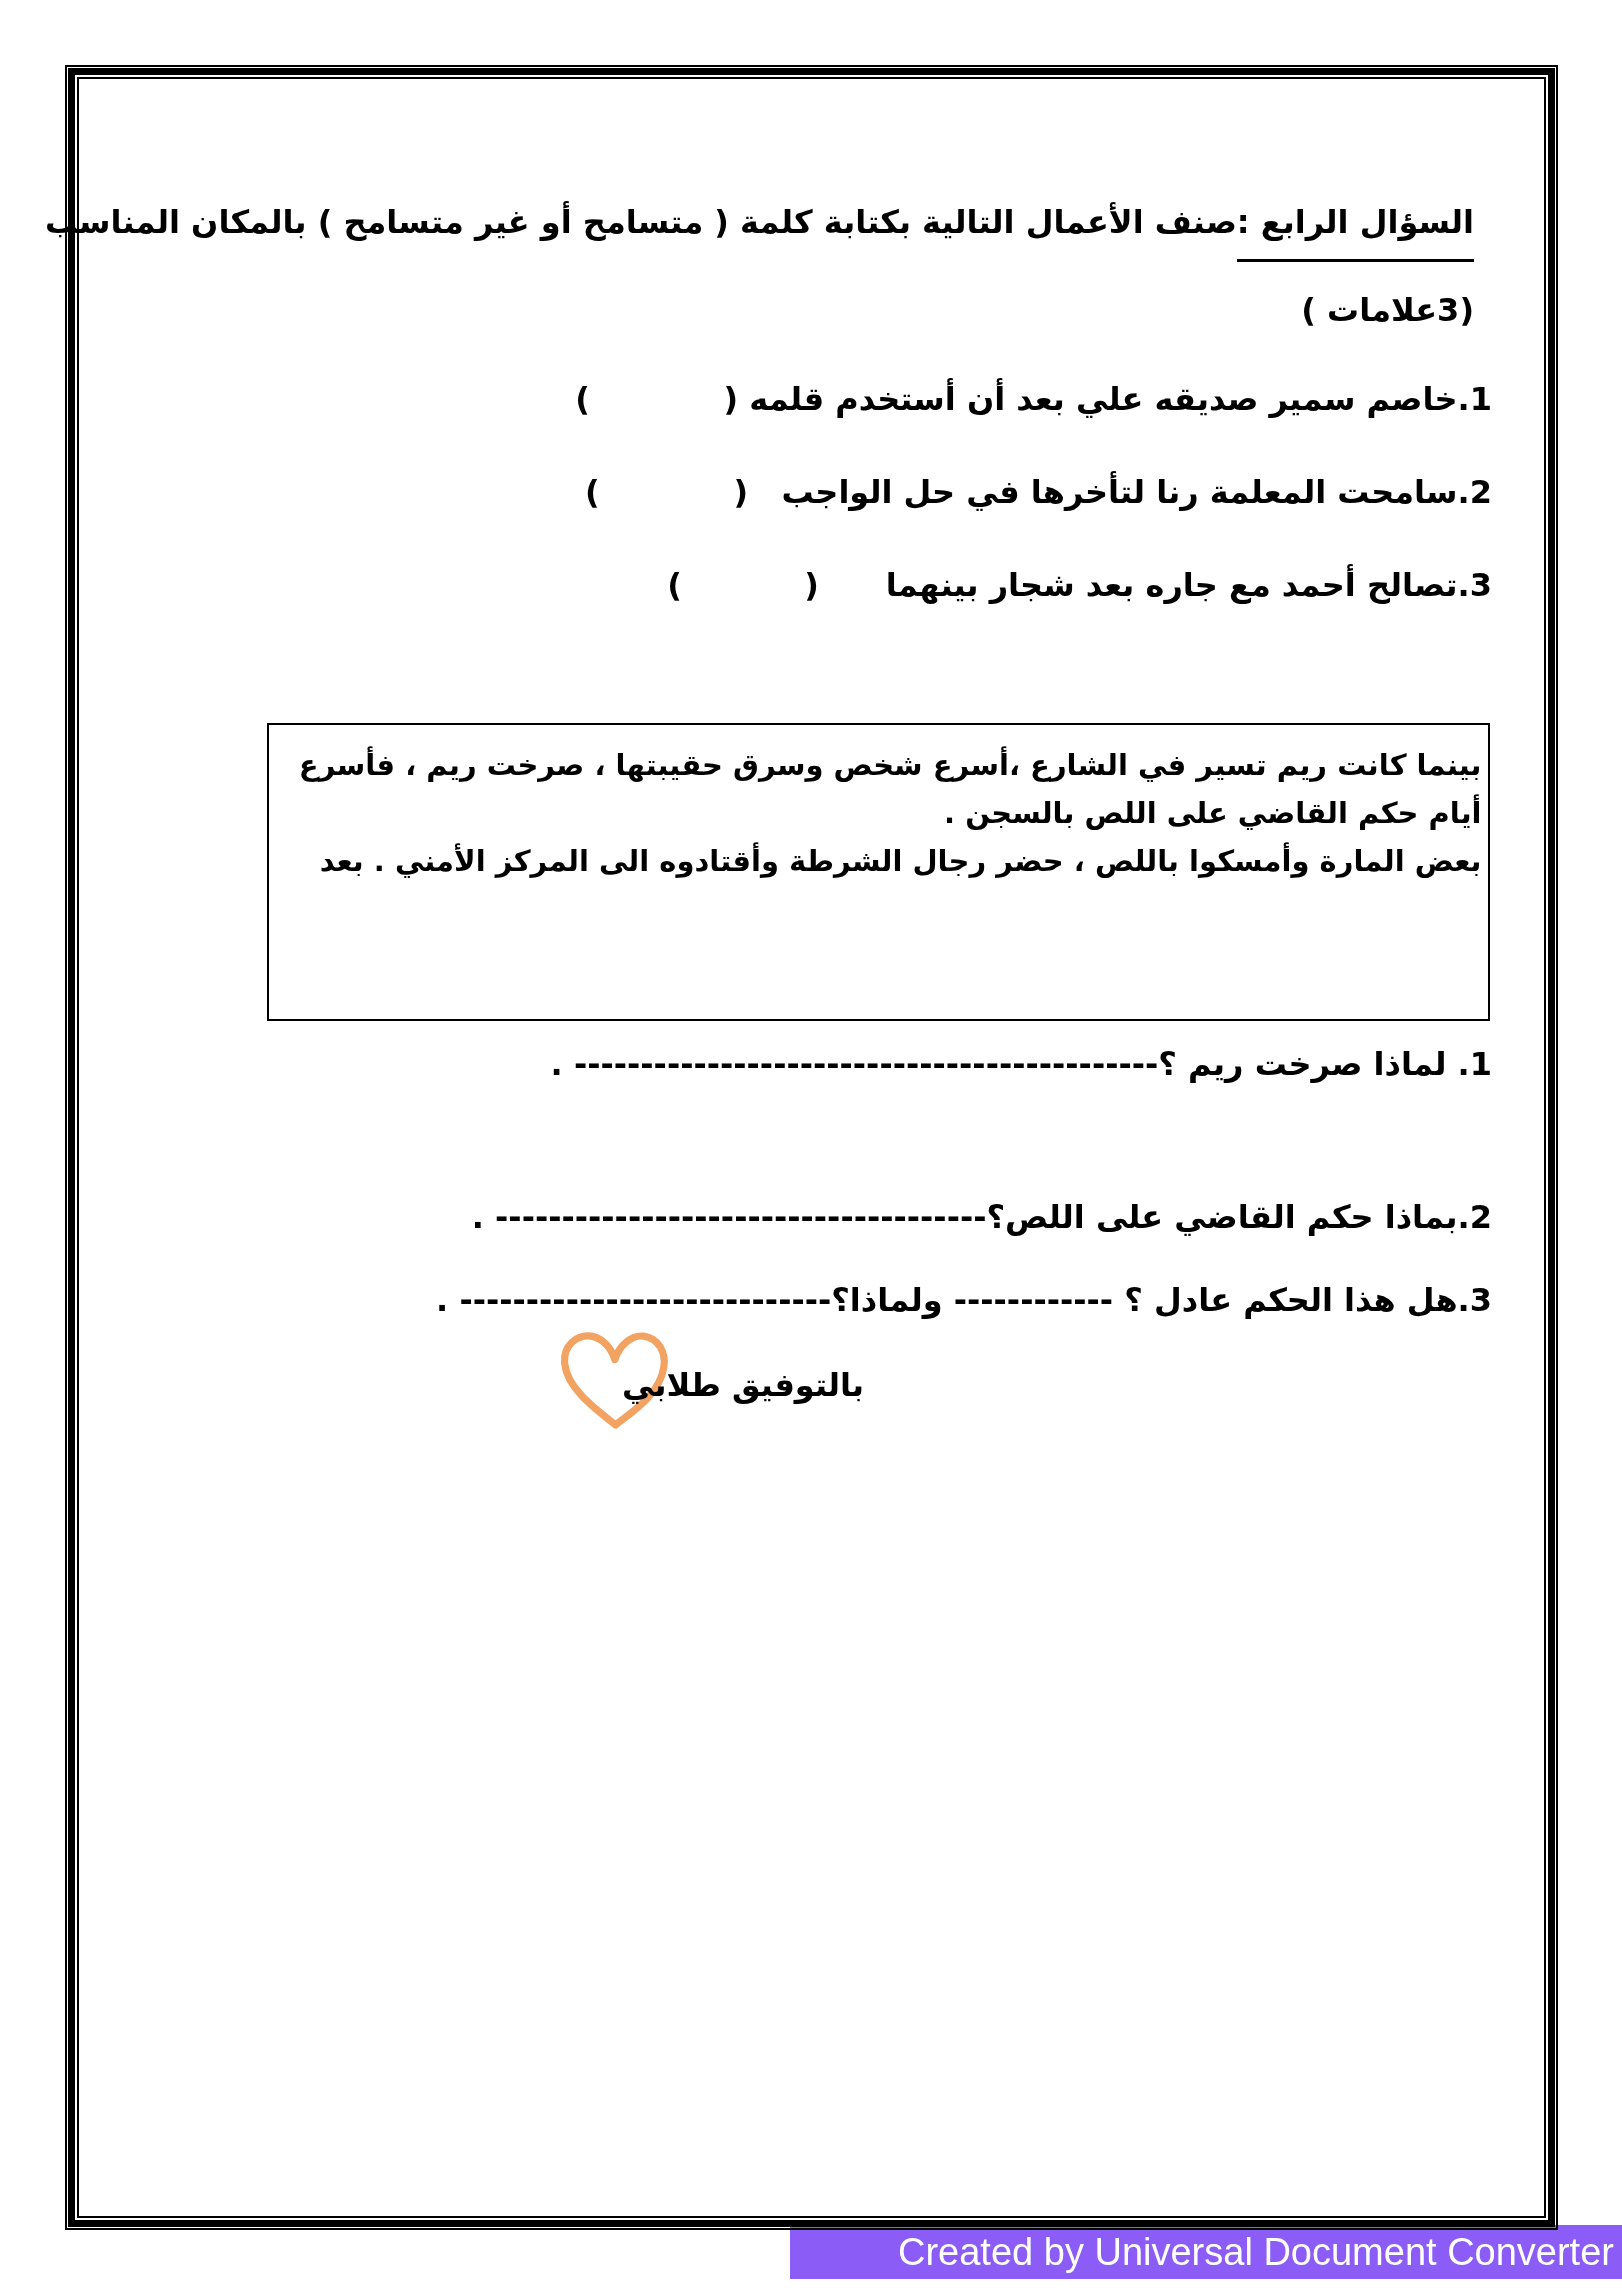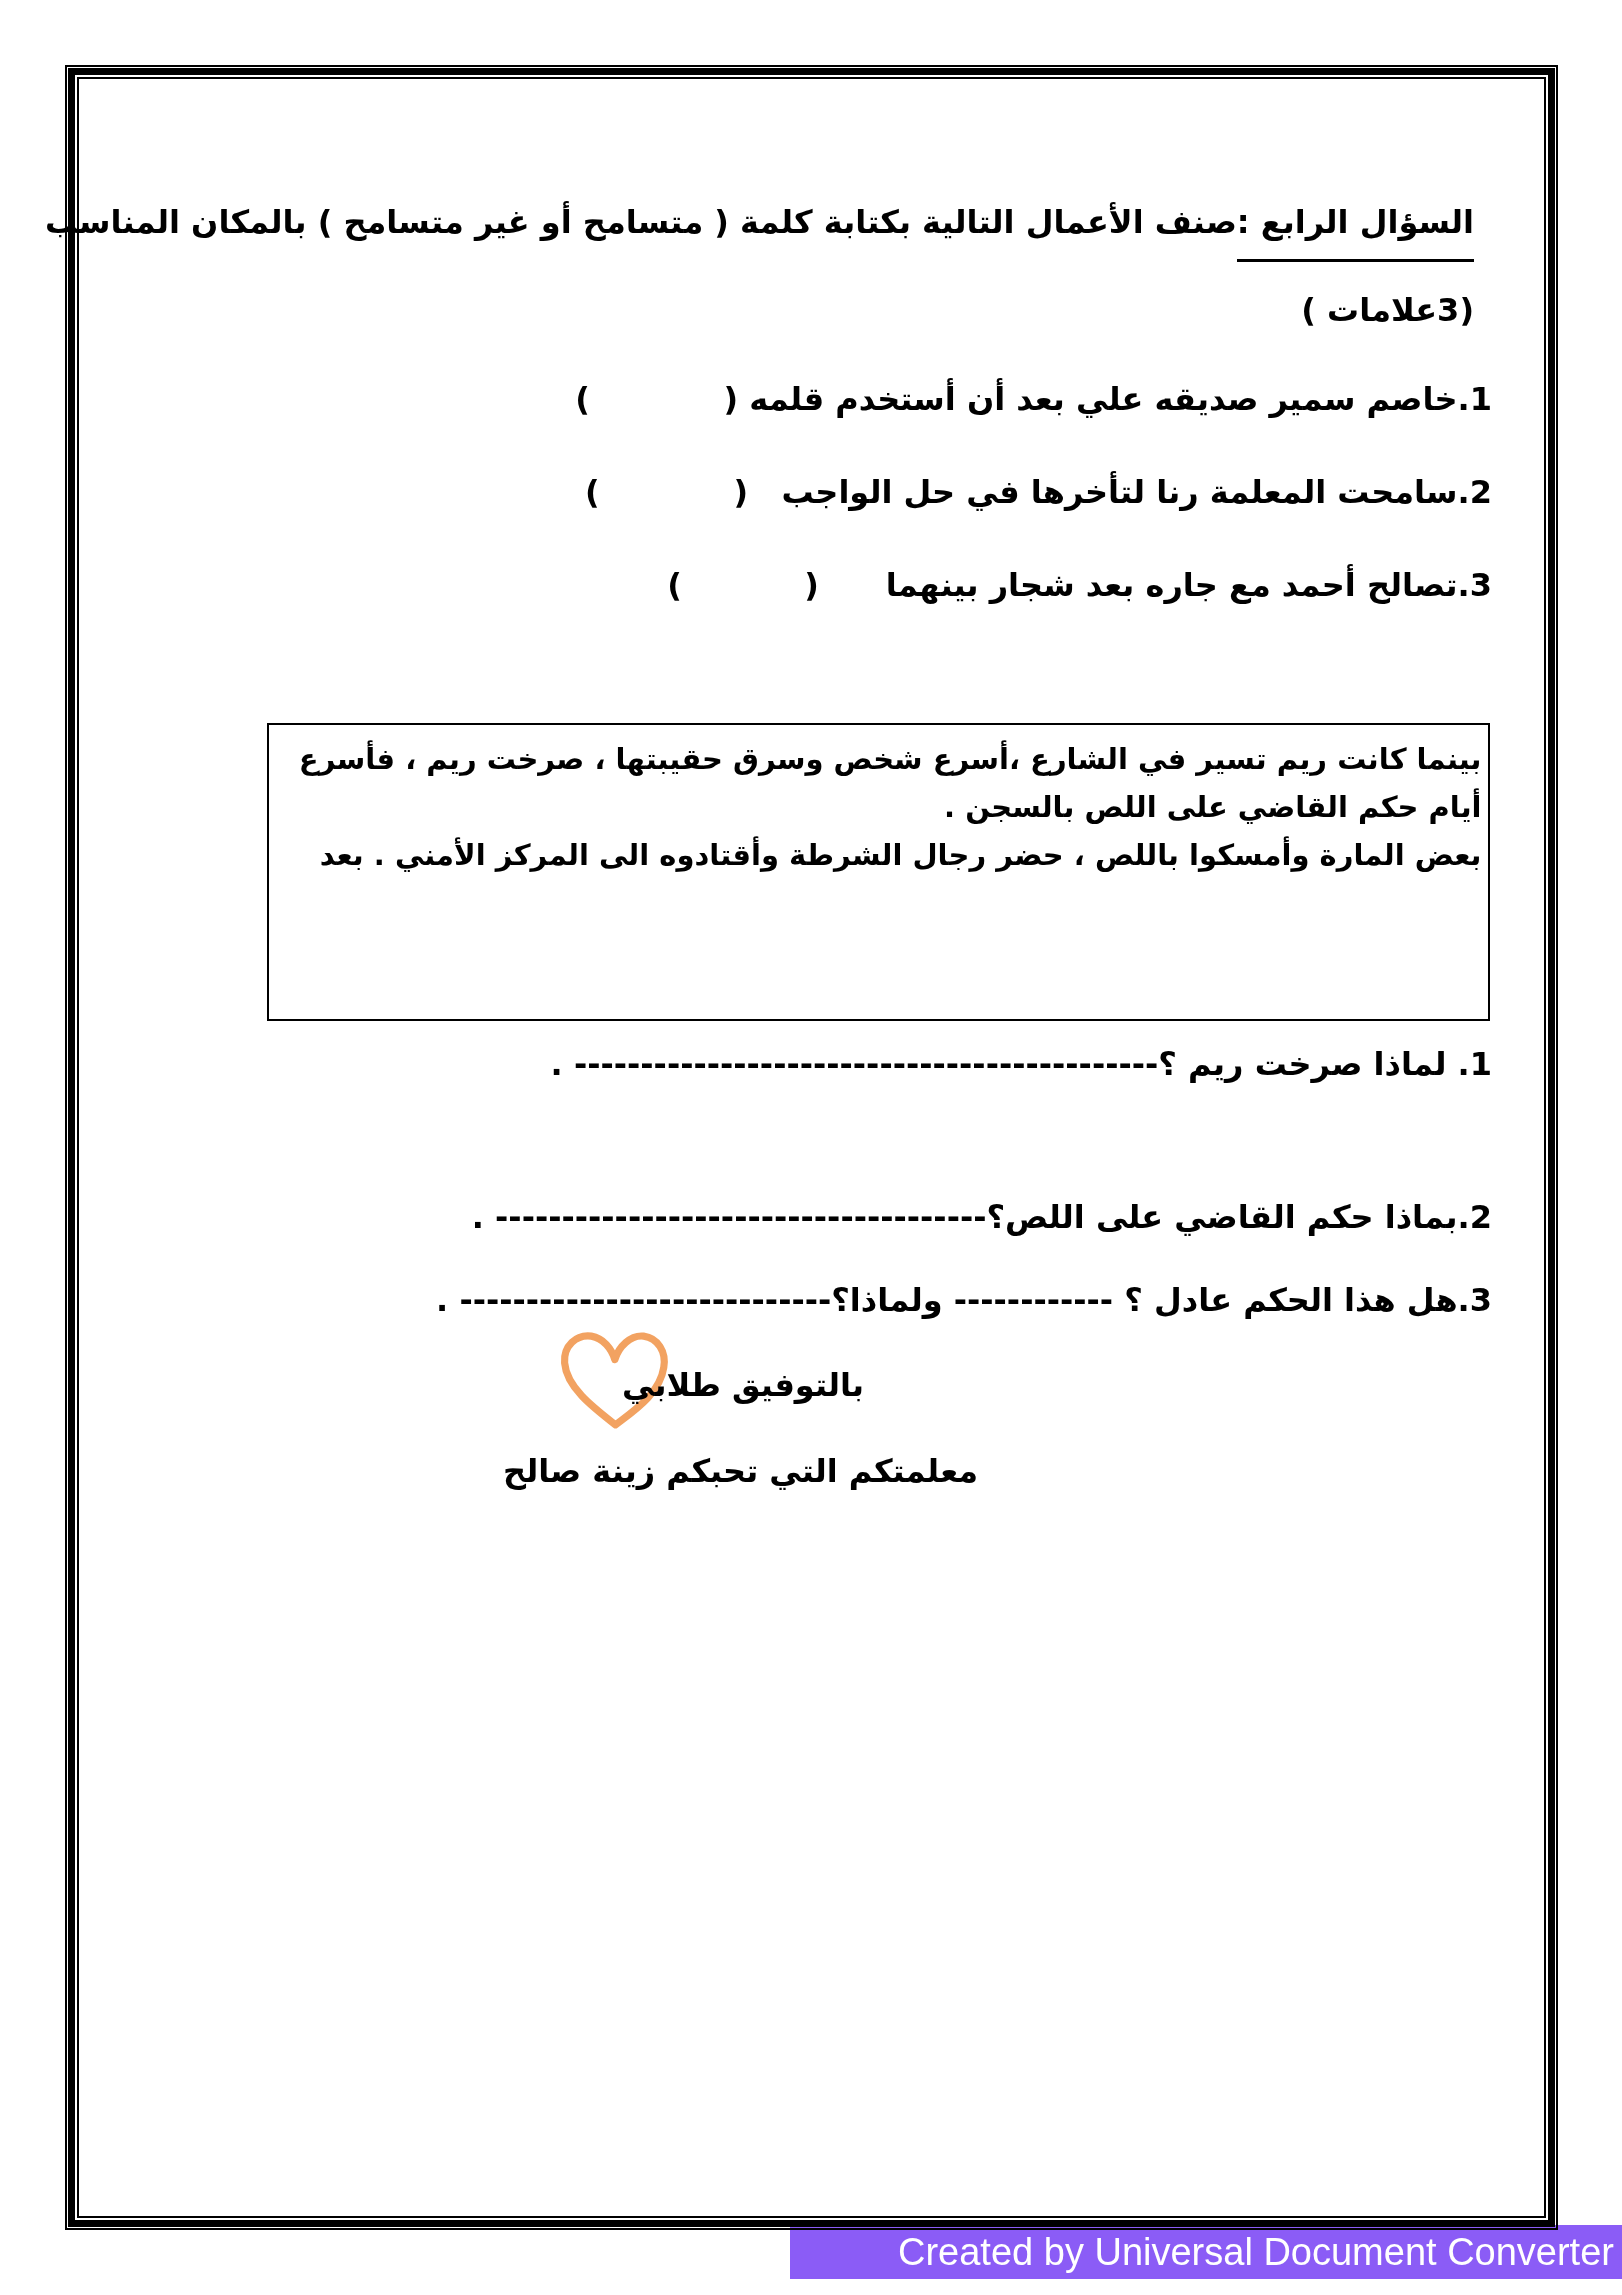--- a/index.html
+++ b/index.html
@@ -43,21 +43,21 @@
   .q5-q3{top:1271px;}
 
   .passage-box{
     position:absolute;left:267px;top:723px;width:1223px;height:298px;
     border:2px solid #000;box-sizing:border-box;
   }
   .passage-line{
     text-align:right;padding:0 6.5px;
     font-size:29px;line-height:48px;white-space:nowrap;overflow:visible;
   }
-  .passage-line:first-child{margin-top:10px;padding-left:23px;}
+  .passage-line:first-child{margin-top:16px;padding-left:23px;}
 
   .good-luck{
     position:absolute;right:759px;top:1356px;
     font-size:32px;line-height:59px;white-space:nowrap;
   }
   .heart{position:absolute;left:556px;top:1327px;width:119px;height:107px;}
   .signature{
     position:absolute;right:645px;top:1442px;
     font-size:32px;line-height:59px;white-space:nowrap;
   }
@@ -108,17 +108,16 @@
 
     <div class="doc-line q5-q1">1. لماذا صرخت ريم ؟-------------------------------------------- .</div>
     <div class="doc-line q5-q2">2.بماذا حكم القاضي على اللص؟------------------------------------- .</div>
     <div class="doc-line q5-q3">3.هل هذا الحكم عادل ؟ ------------ ولماذا؟---------------------------- .</div>
 
     <svg class="heart" viewBox="0 0 182 164" xmlns="http://www.w3.org/2000/svg">
       <path d="M91 150 C 55 122, 16 92, 13 55 C 11 29, 31 11, 54 14 C 72 17, 85 33, 90 50 C 96 30, 114 12, 134 14 C 156 17, 169 38, 165 62 C 159 102, 121 127, 91 150 Z" fill="none" stroke-width="11" stroke-linecap="round" stroke-linejoin="round" stroke="#F2A261"></path>
     </svg>
 
     <div class="good-luck">بالتوفيق طلابي</div>
-    <div class="signature">معلمتكم التي تحبكم زينة صالح</div>
 
   </div>
 </div>
 
 
 </body></html>

